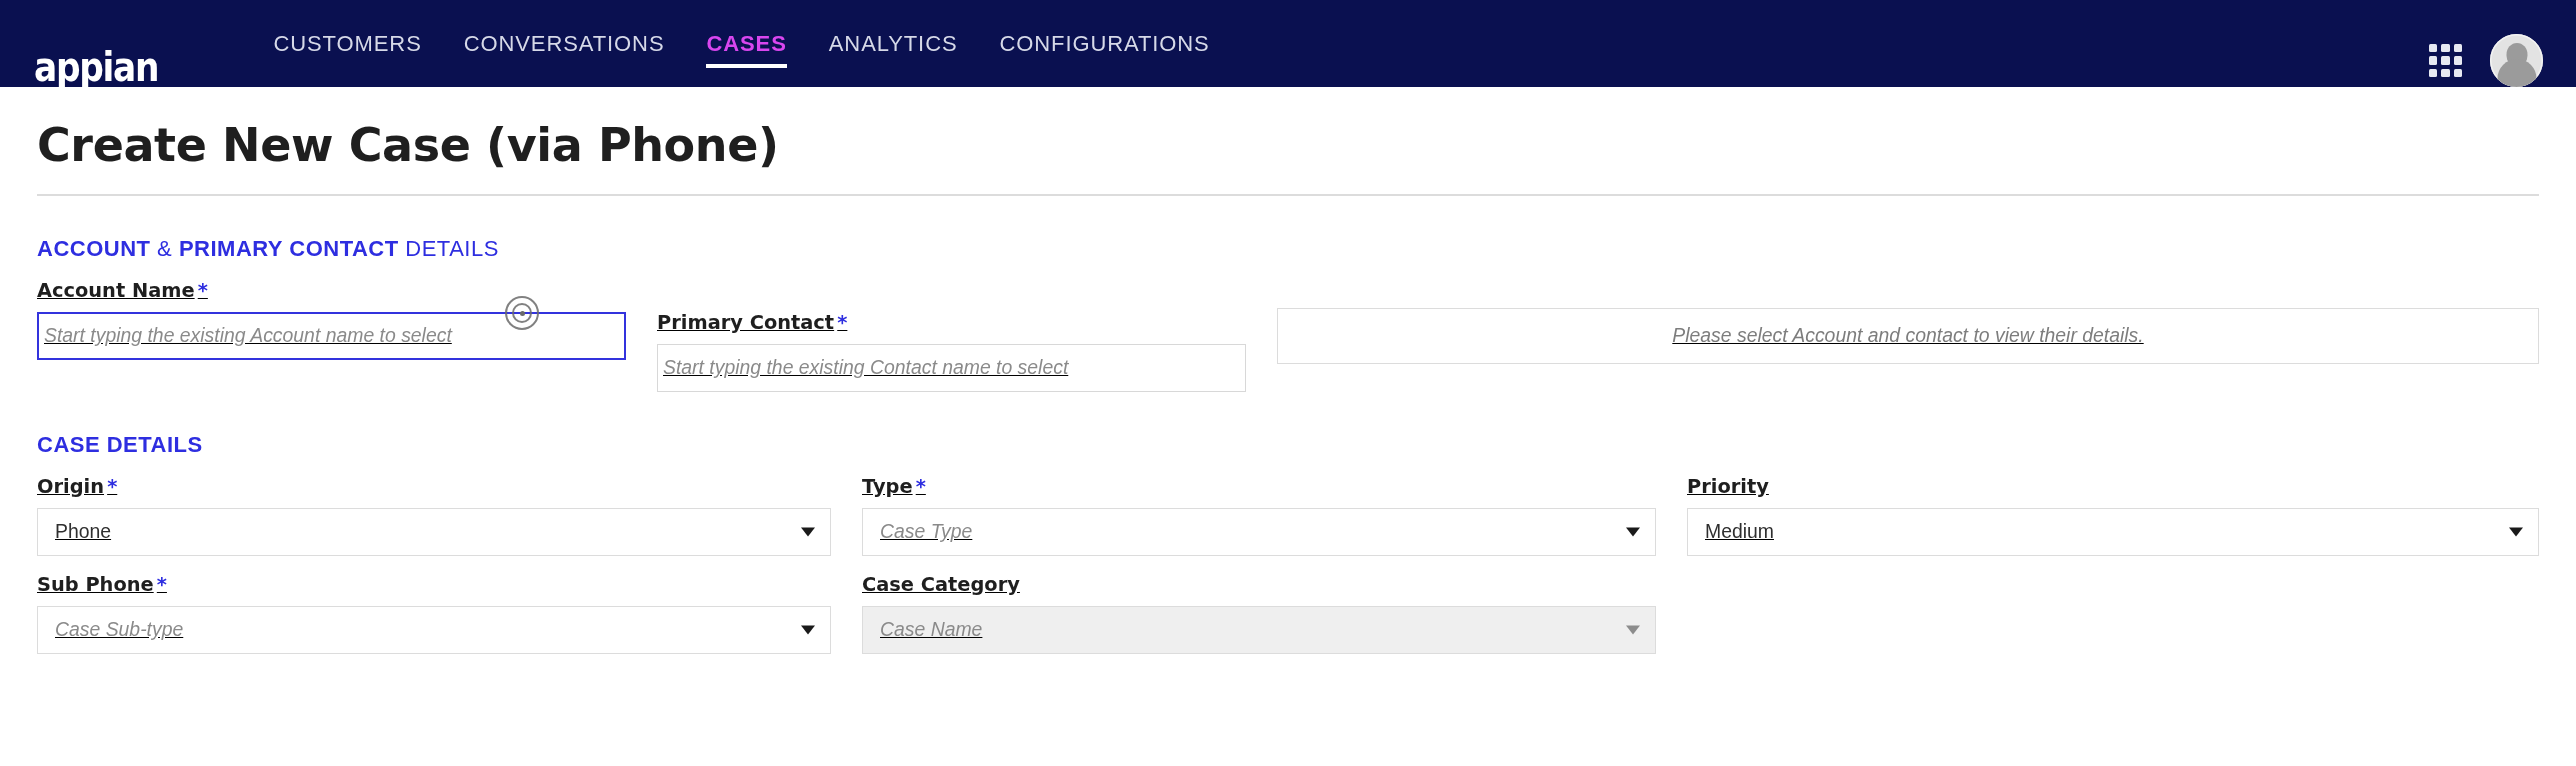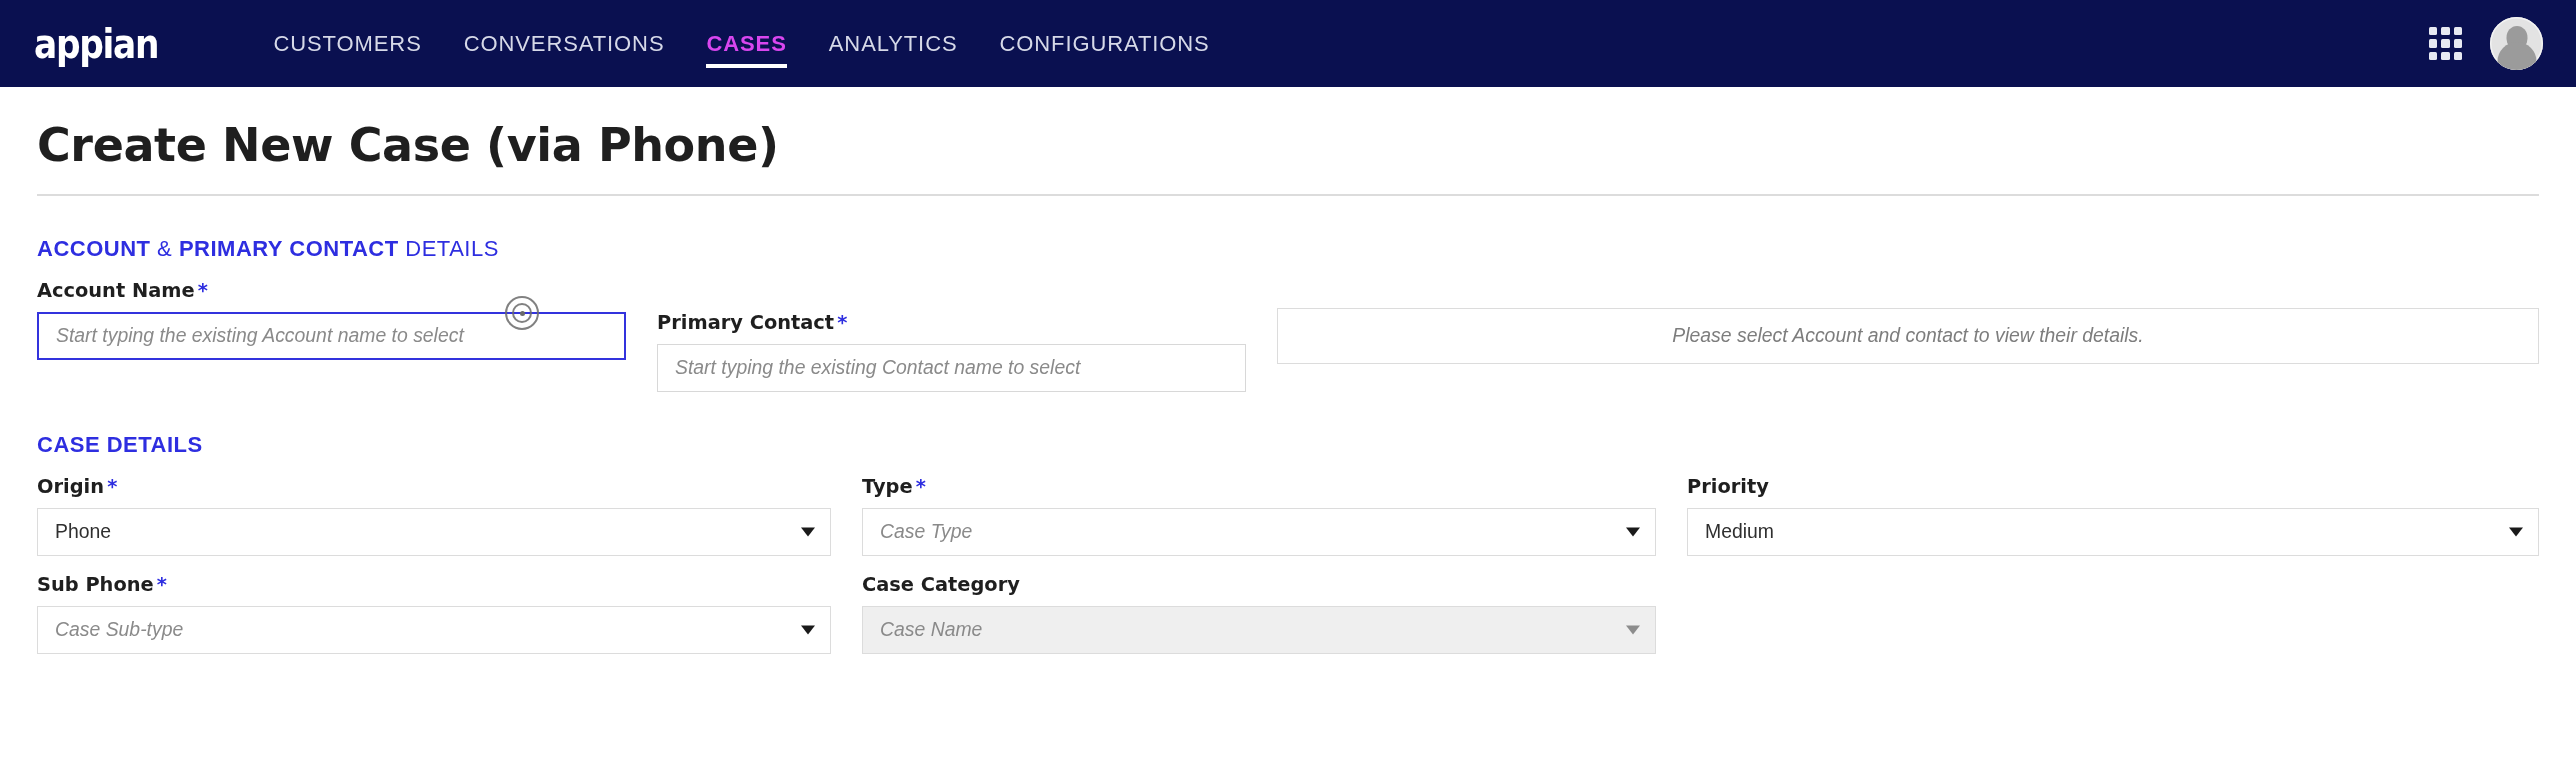--- a/index.html
+++ b/index.html
@@ -9,21 +9,21 @@
     background: #ffffff;
     font-family: "Liberation Sans", sans-serif;
     overflow: hidden;
   }
 
   
   .navbar {
     height: 87px;
     background: #0a1050;
     display: flex;
-    align-items: center;
+    align-items: flex-end;
     padding: 0 33px 0 34px;
     position: relative;
   }
   .brand {
     font-family: "DejaVu Sans", sans-serif;
     font-size: 40px;
     font-weight: 700;
     color: #ffffff;
     letter-spacing: -1.5px;
     transform: scaleX(0.86);
@@ -137,21 +137,21 @@
   }
   .section-head .b { font-weight: 700; }
   .section-head .n { font-weight: 400; }
 
   .row {
     display: flex;
     align-items: flex-start;
     gap: 31px;
     margin-top: 17px;
   }
-  .field { position: relative; }
+  .field { position: relative; text-decoration: underline; }
   .col-account   { width: 589px; }
   .col-contact   { width: 589px; margin-top: 32px; }
   .col-details   { flex: 1; }
   .col-third     { width: 794px; }
   .col-third-2   { width: 794px; }
   .col-third-3   { flex: 1; }
 
   .label {
     font-family: "DejaVu Sans", sans-serif;
     font-size: 19.4px;
@@ -168,21 +168,21 @@
     margin-left: 3.1px;
   }
 
   .input {
     width: 100%;
     height: 48px;
     border: 1.5px solid #d8d8d8;
     background: #ffffff;
     display: flex;
     align-items: center;
-    padding: 0 17px;
+    padding: 0 5px;
     font-size: 19.4px;
     color: #2f2f2f;
     font-family: "Liberation Sans", sans-serif;
     cursor: text;
   }
   .input.focused { border: 2.3px solid #3333dd; }
   .placeholder {
     color: #8a8a8a;
     font-style: italic;
     font-family: "Liberation Sans", sans-serif;

